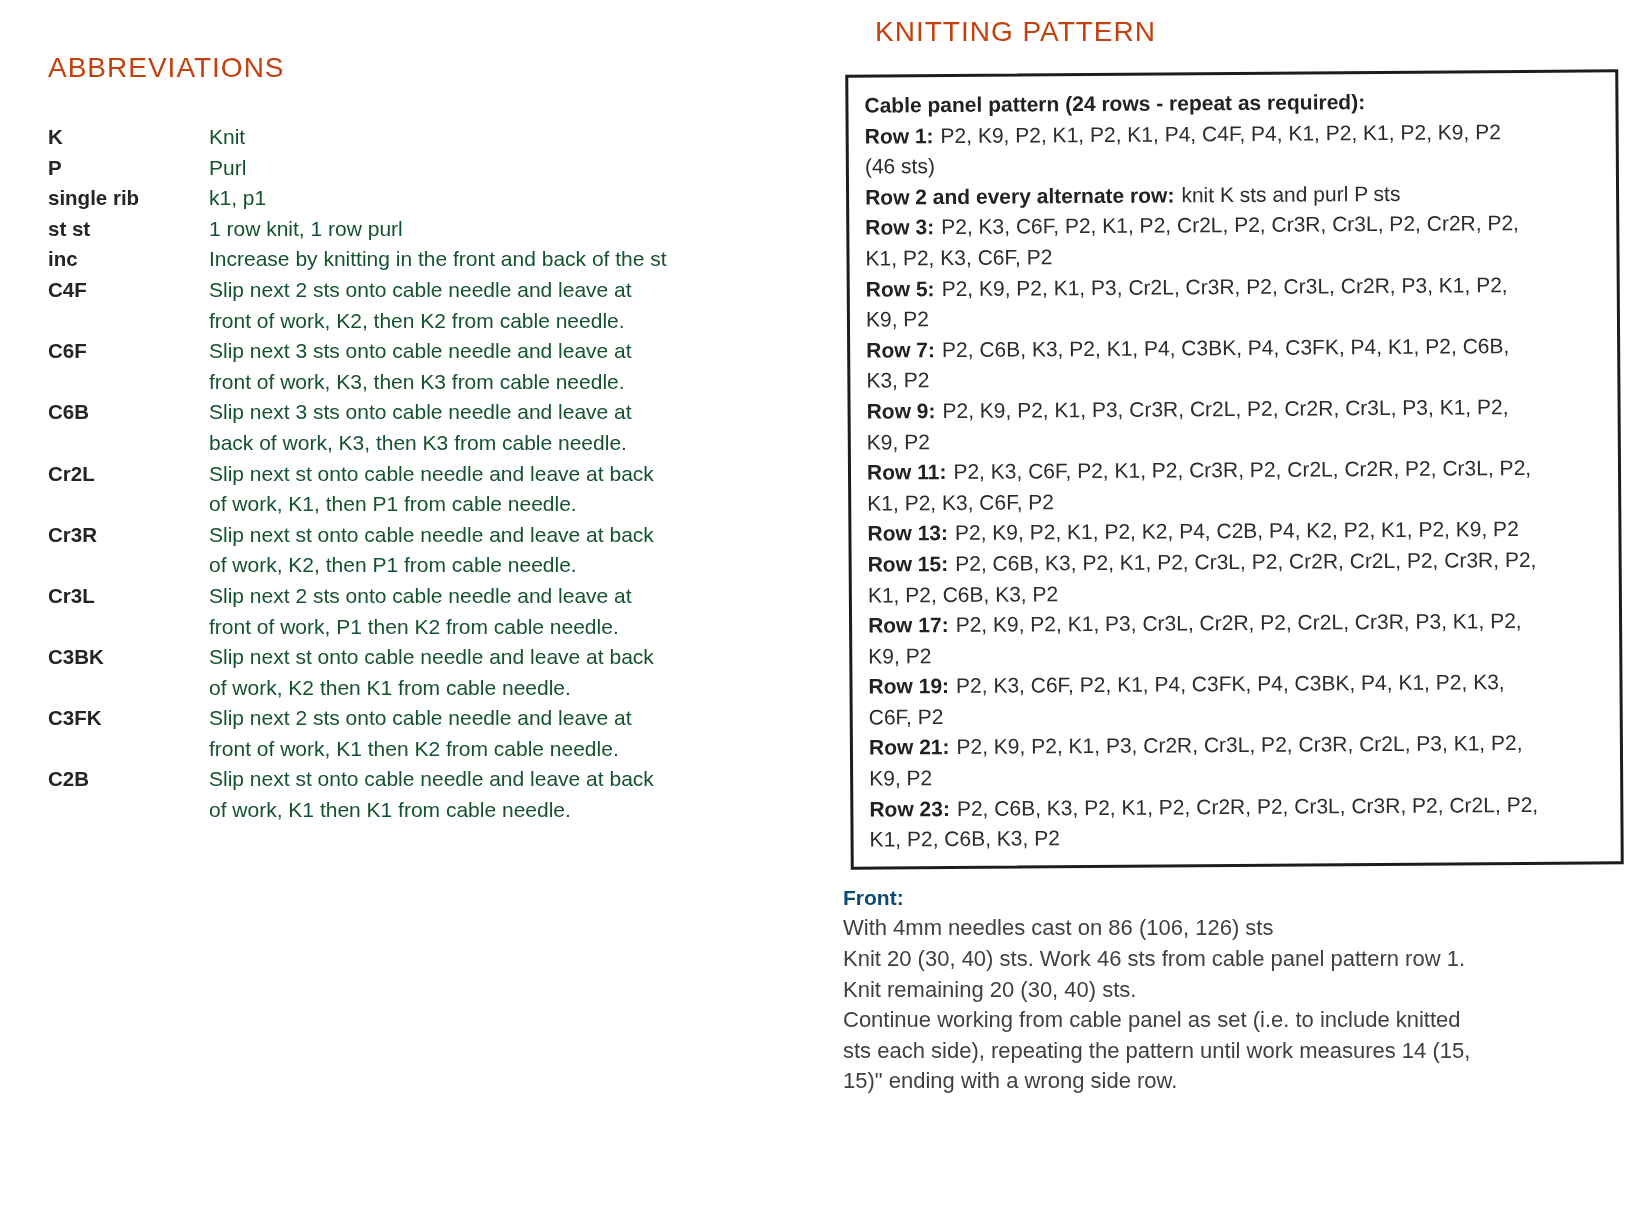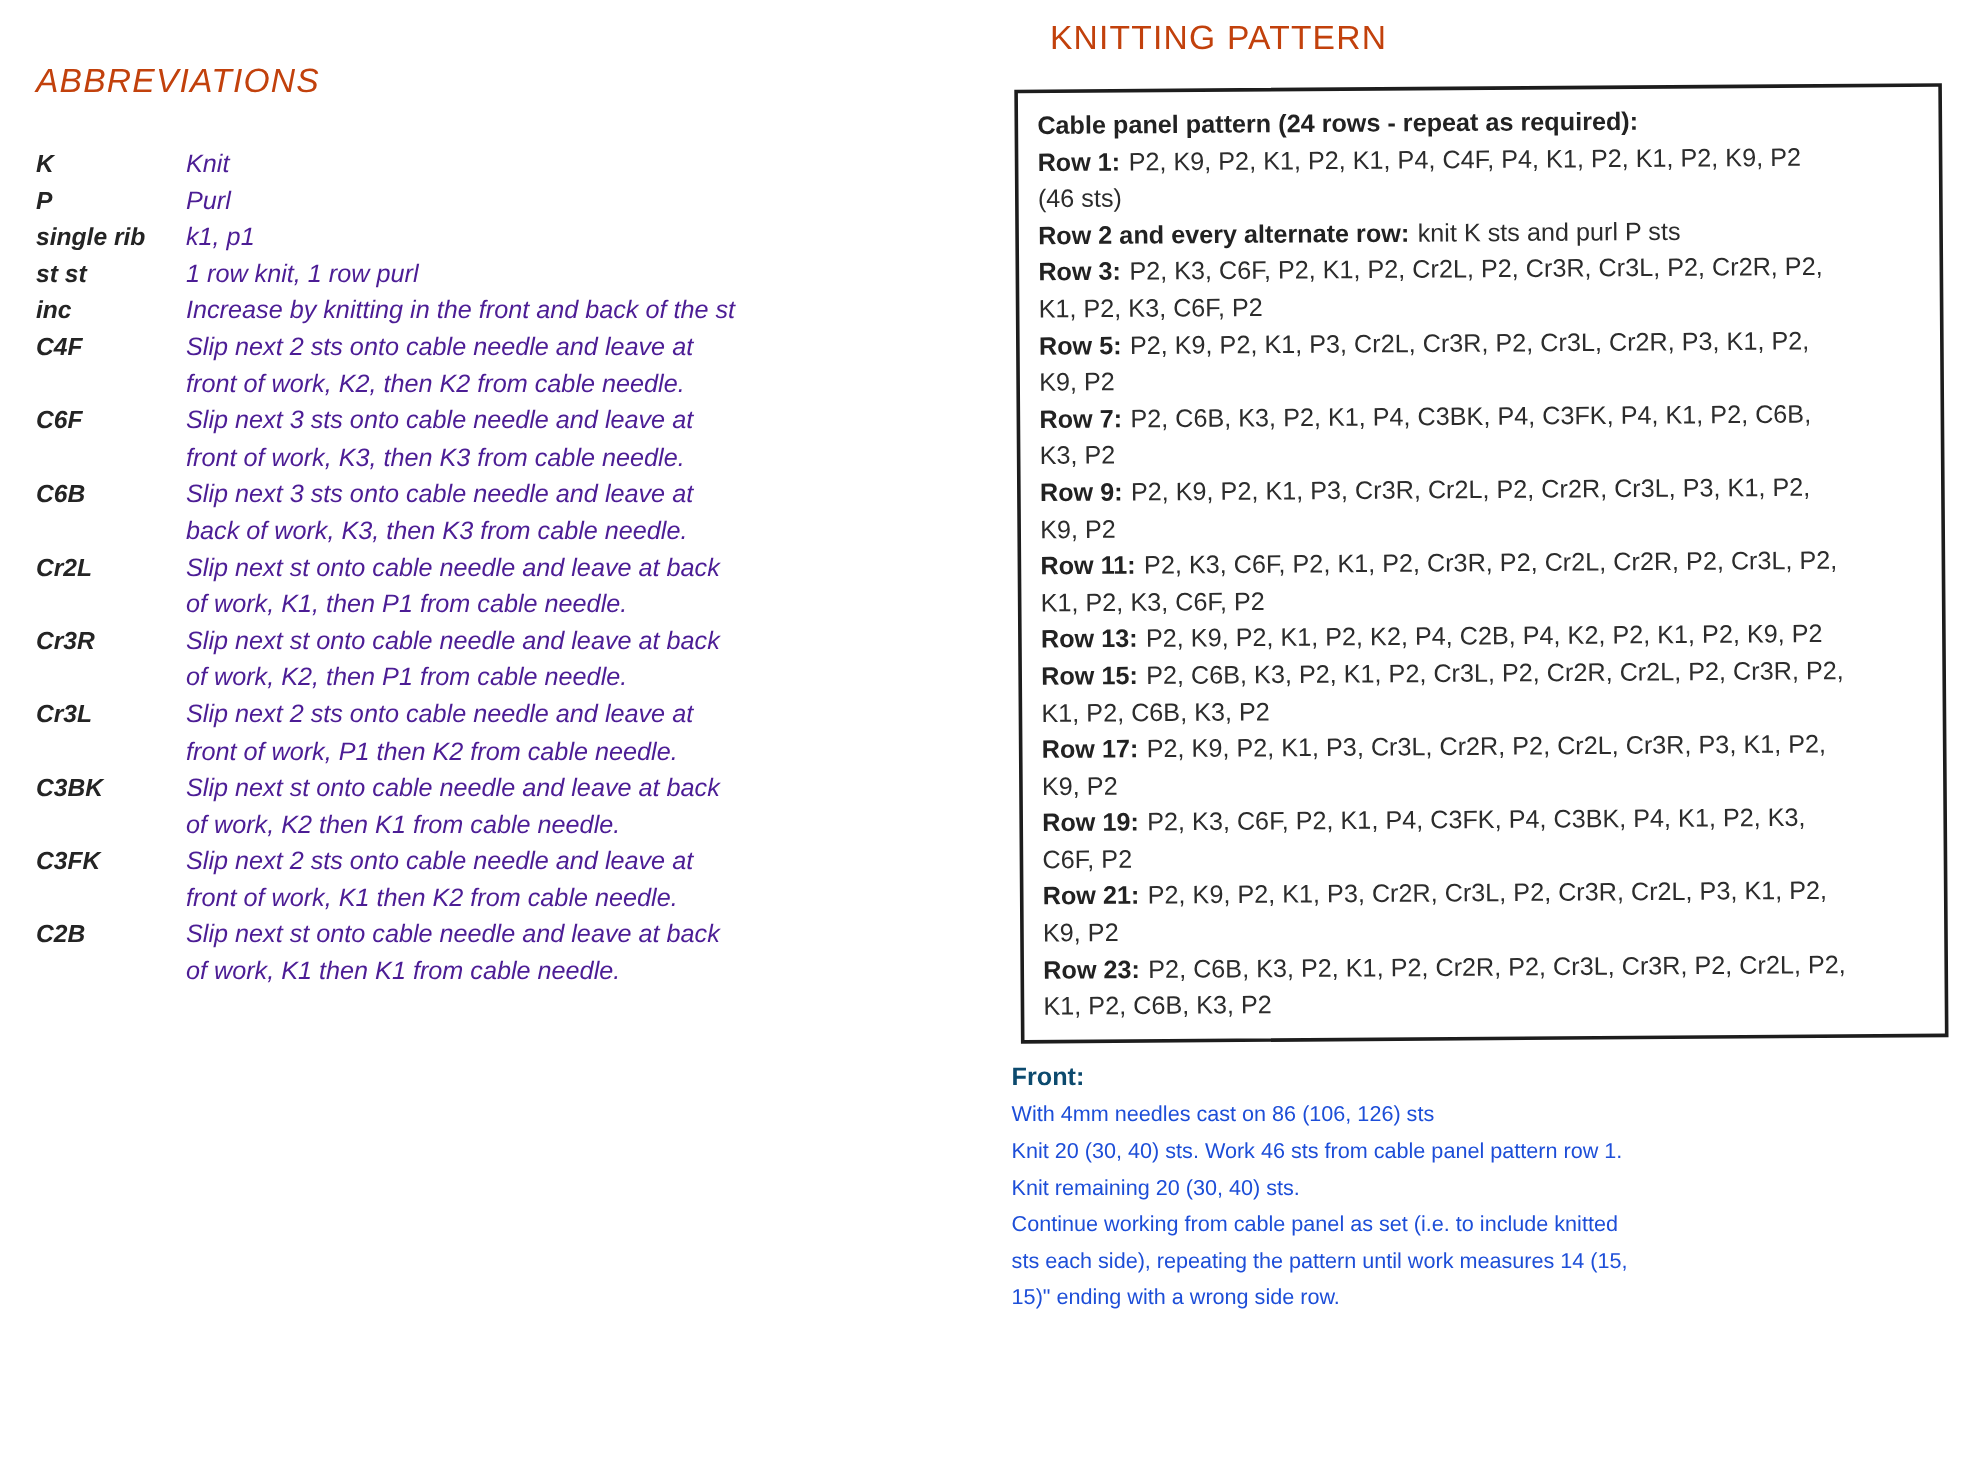--- a/index.html
+++ b/index.html
@@ -19,41 +19,41 @@
     font-weight: 400;
     letter-spacing: 1px;
     color: #c2410c;
     margin: 0;
     line-height: 32px;
   }
 
   
   .left-col {
     position: absolute;
-    left: 30px; top: 52px;
+    left: 48px; top: 52px;
     width: 700px;
-    font-style: italic;
   }
   .left-col .section-title { margin-bottom: 38px; }
   .abbr-row {
     display: grid;
     grid-template-columns: 125px 1fr;
     align-items: start;
   }
   .abbr-term {
     font-weight: 700;
     font-size: 20.5px;
     line-height: 30.6px;
     color: #242424;
   }
   .abbr-def {
     font-size: 21px;
     line-height: 30.6px;
     white-space: pre-line;
-    color: #4c1d95;
+    color: #14532d;
+    margin-left: 36px;
   }
 
   
   .right-col {
     position: absolute;
     left: 820px; top: 16px;
     width: 812px;
   }
   .kp-title { margin: 0 0 24px 55px; }
 
@@ -73,24 +73,24 @@
     color: #2c2c2c;
   }
   .box-heading { font-weight: 700; color: #222222; }
   .row-label { font-weight: 700; color: #222222; margin-right: 7px; }
   .pre { white-space: pre-line; }
 
   .front-section { margin: 16px 0 0 23px; }
   .front-heading { font-weight: 700; color: #0c4a6e; }
   .front-para {
     margin: 0;
-    font-size: 18px;
+    font-size: 22px;
     line-height: 30.6px;
     white-space: pre-line;
-    color: #1d4ed8;
+    color: #404040;
   }
 </style>
 </head>
 <body>
 
 <div class="page">
 
   <section class="left-col">
     <h1 class="section-title">ABBREVIATIONS</h1>
     <div class="abbr-list">

